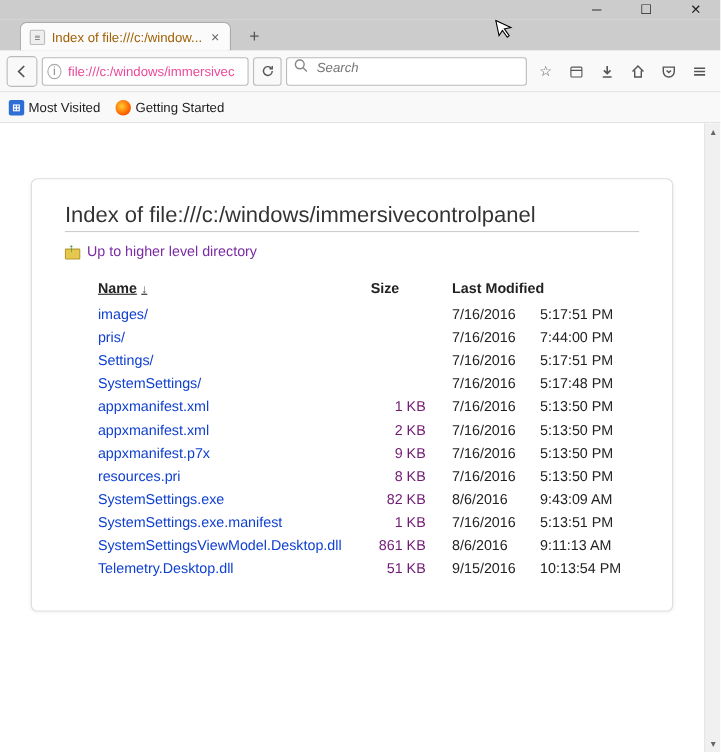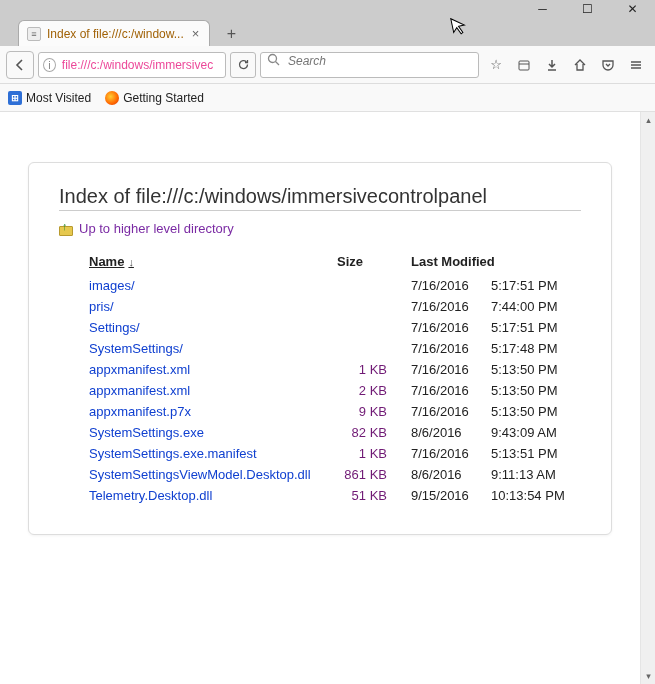--- a/index.html
+++ b/index.html
@@ -442,20 +442,26 @@
               <td class="fdate">7/16/2016</td>
               <td class="ftime">5:13:50 PM</td>
             </tr>
             <tr>
               <td class="fname"><a href="#">appxmanifest.p7x</a></td>
               <td class="fsize">9 KB</td>
               <td class="fdate">7/16/2016</td>
               <td class="ftime">5:13:50 PM</td>
             </tr>
             <tr>
+              <td class="fname"><a href="#">resources.pri</a></td>
+              <td class="fsize">8 KB</td>
+              <td class="fdate">7/16/2016</td>
+              <td class="ftime">5:13:50 PM</td>
+            </tr>
+            <tr>
               <td class="fname"><a href="#">SystemSettings.exe</a></td>
               <td class="fsize">82 KB</td>
               <td class="fdate">8/6/2016</td>
               <td class="ftime">9:43:09 AM</td>
             </tr>
             <tr>
               <td class="fname"><a href="#">SystemSettings.exe.manifest</a></td>
               <td class="fsize">1 KB</td>
               <td class="fdate">7/16/2016</td>
               <td class="ftime">5:13:51 PM</td>

